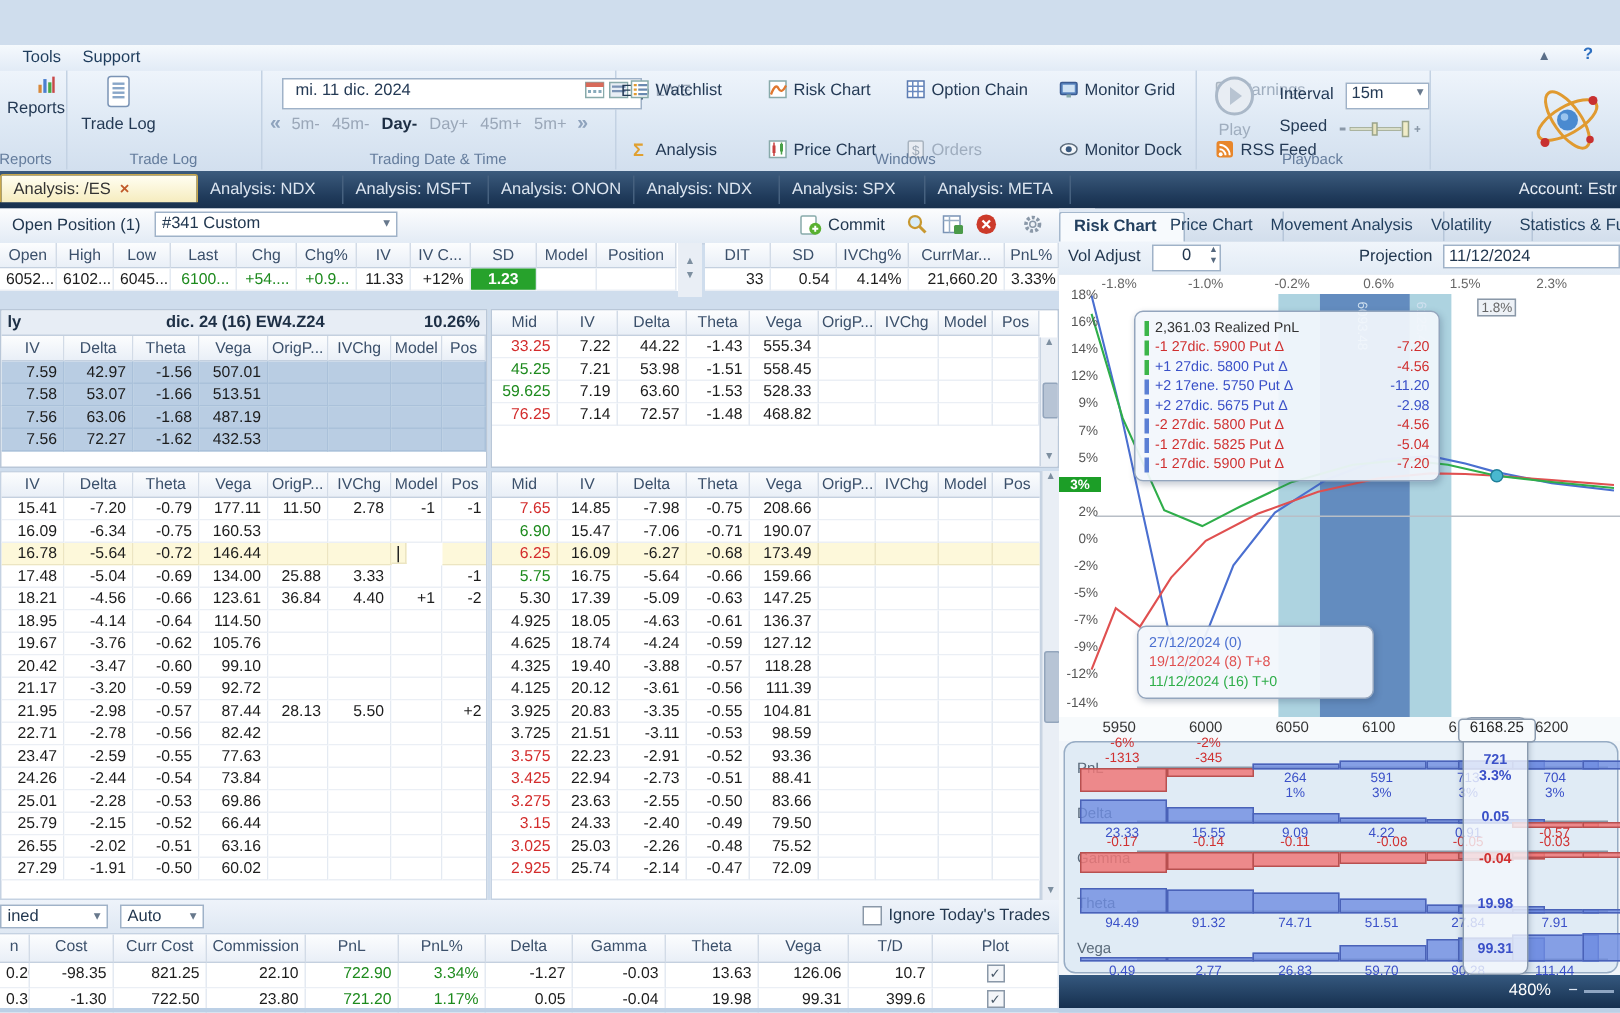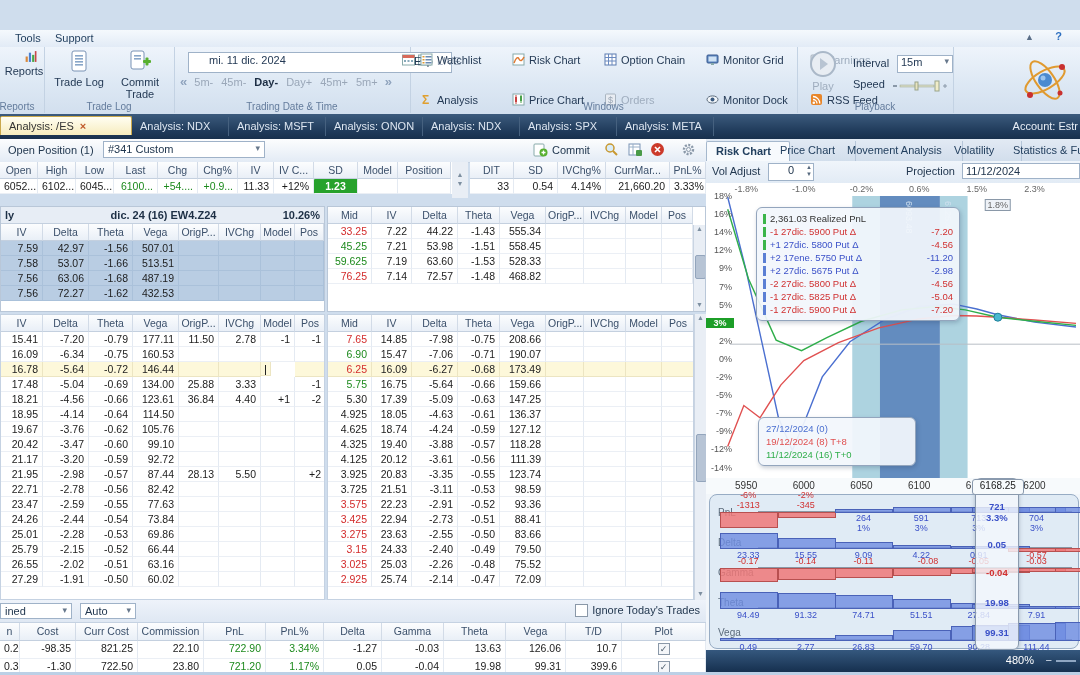--- a/index.html
+++ b/index.html
@@ -13,21 +13,21 @@
 .menu-item{position:absolute;top:1px;padding:1px 7px;cursor:default;}
 #menu-collapse{position:absolute;right:46px;top:2px;font-size:9px;color:#5a6e88;}
 #menu-help{position:absolute;right:18px;top:0px;font-size:11px;color:#2d6fc0;font-weight:bold;}
 #ribbon{left:0;top:47px;width:1080px;height:67px;background:linear-gradient(#eef4fb,#dde8f4 55%,#d2dfee);border-bottom:1px solid #a9bcd4;font-size:11px;color:#243a55;}
 .rgroup{position:absolute;top:0;height:66px;border-right:1px solid #c3d2e3;}
 .rgroup-label{position:absolute;bottom:1px;left:0;right:0;text-align:center;font-size:10px;color:#647c9c;}
 .rbtn{position:absolute;text-align:center;color:#243a55;}
 .disabled{color:#9fadbe;}
 .winbtn{display:inline-flex;align-items:center;gap:4px;margin-right:10px;white-space:nowrap;}
 .winrow{position:absolute;left:10px;white-space:nowrap;}
-#date-box{position:absolute;left:14px;top:5px;width:222px;height:17px;background:#fff;border:1px solid #9fb2c8;font-size:11px;padding:1px 20px;}
+#date-box{position:absolute;left:14px;top:5px;width:222px;height:17px;background:#fff;border:1px solid #9fb2c8;font-size:11px;padding:1px 8px;}
 #date-nav{position:absolute;left:6px;top:27px;width:240px;font-size:11px;color:#9aa7b8;}
 .navitem{margin:0 4px;}
 .navitem.on{color:#1d2e44;font-weight:bold;}
 .chev{color:#8fa3bd;font-size:13px;font-weight:bold;}
 #interval-dd{position:absolute;left:100px;top:8px;width:48px;height:16px;background:#fff;border:1px solid #9fb2c8;font-size:11px;padding:0 3px;}
 .ddarrow{float:right;color:#67788c;font-size:9px;}
 
 #tabbar{left:0;top:114px;width:1080px;height:25px;background:linear-gradient(#3c5b7d,#1f3a5a 70%,#18304d);font-size:11px;}
 .atab{position:absolute;top:3px;height:19px;padding:3px 8px 0 8px;color:#dde6f1;border-right:1px solid #46617f;box-sizing:border-box;white-space:nowrap;overflow:hidden;}
 .atab.active{background:linear-gradient(#fffef2,#f6ecbe);color:#333;border:1px solid #c9a84c;border-bottom:none;border-radius:2px 2px 0 0;}
@@ -123,30 +123,20 @@
       <div class="rbtn" style="left:6px;top:3px;width:58px">
         <svg width="20" height="24" viewBox="0 0 20 24">
             <rect x="3" y="1" width="14" height="20" rx="2" fill="#fff" stroke="#7a93b5"></rect>
             <rect x="6" y="5" width="8" height="1.6" fill="#88a6c8"></rect>
             <rect x="6" y="8" width="8" height="1.6" fill="#88a6c8"></rect>
             <rect x="6" y="11" width="8" height="1.6" fill="#88a6c8"></rect>
             <rect x="6" y="14" width="8" height="1.6" fill="#88a6c8"></rect>
           </svg>
         <div>Trade Log</div>
       </div>
-      <div class="rbtn" style="left:64px;top:3px;width:64px">
-        <svg width="22" height="24" viewBox="0 0 22 24">
-            <rect x="2" y="1" width="13" height="18" rx="2" fill="#fff" stroke="#7a93b5"></rect>
-            <rect x="5" y="5" width="7" height="1.6" fill="#88a6c8"></rect>
-            <rect x="5" y="8" width="7" height="1.6" fill="#88a6c8"></rect>
-            <rect x="14" y="10" width="8" height="3" rx="1" fill="#58b030"></rect>
-            <rect x="16.5" y="7.5" width="3" height="8" rx="1" fill="#58b030"></rect>
-          </svg>
-        <div>Commit Trade</div>
-      </div>
       <div class="rgroup-label">Trade Log</div>
     </div>
     <div class="rgroup" style="left:174px;width:236px">
       <div id="date-box">
         <span>mi. 11 dic. 2024</span>
         <span style="float:right">
           <svg width="13" height="12" viewBox="0 0 13 12">
               <rect x="0.5" y="1" width="12" height="10" fill="#fff" stroke="#8aa"></rect>
               <rect x="0.5" y="1" width="12" height="3" fill="#d86a5a"></rect>
               <rect x="2" y="6" width="2" height="2" fill="#8ab"></rect>
@@ -687,21 +677,21 @@
       <div class="td">-0.56</div>
       <div class="td">111.39</div>
       <div class="td"></div>
       <div class="td"></div>
       <div class="td"></div>
       <div class="td"></div>
       <div class="td">3.925</div>
       <div class="td">20.83</div>
       <div class="td">-3.35</div>
       <div class="td">-0.55</div>
-      <div class="td">123.74</div>
+      <div class="td">104.81</div>
       <div class="td"></div>
       <div class="td"></div>
       <div class="td"></div>
       <div class="td"></div>
       <div class="td">3.725</div>
       <div class="td">21.51</div>
       <div class="td">-3.11</div>
       <div class="td">-0.53</div>
       <div class="td">98.59</div>
       <div class="td"></div>

